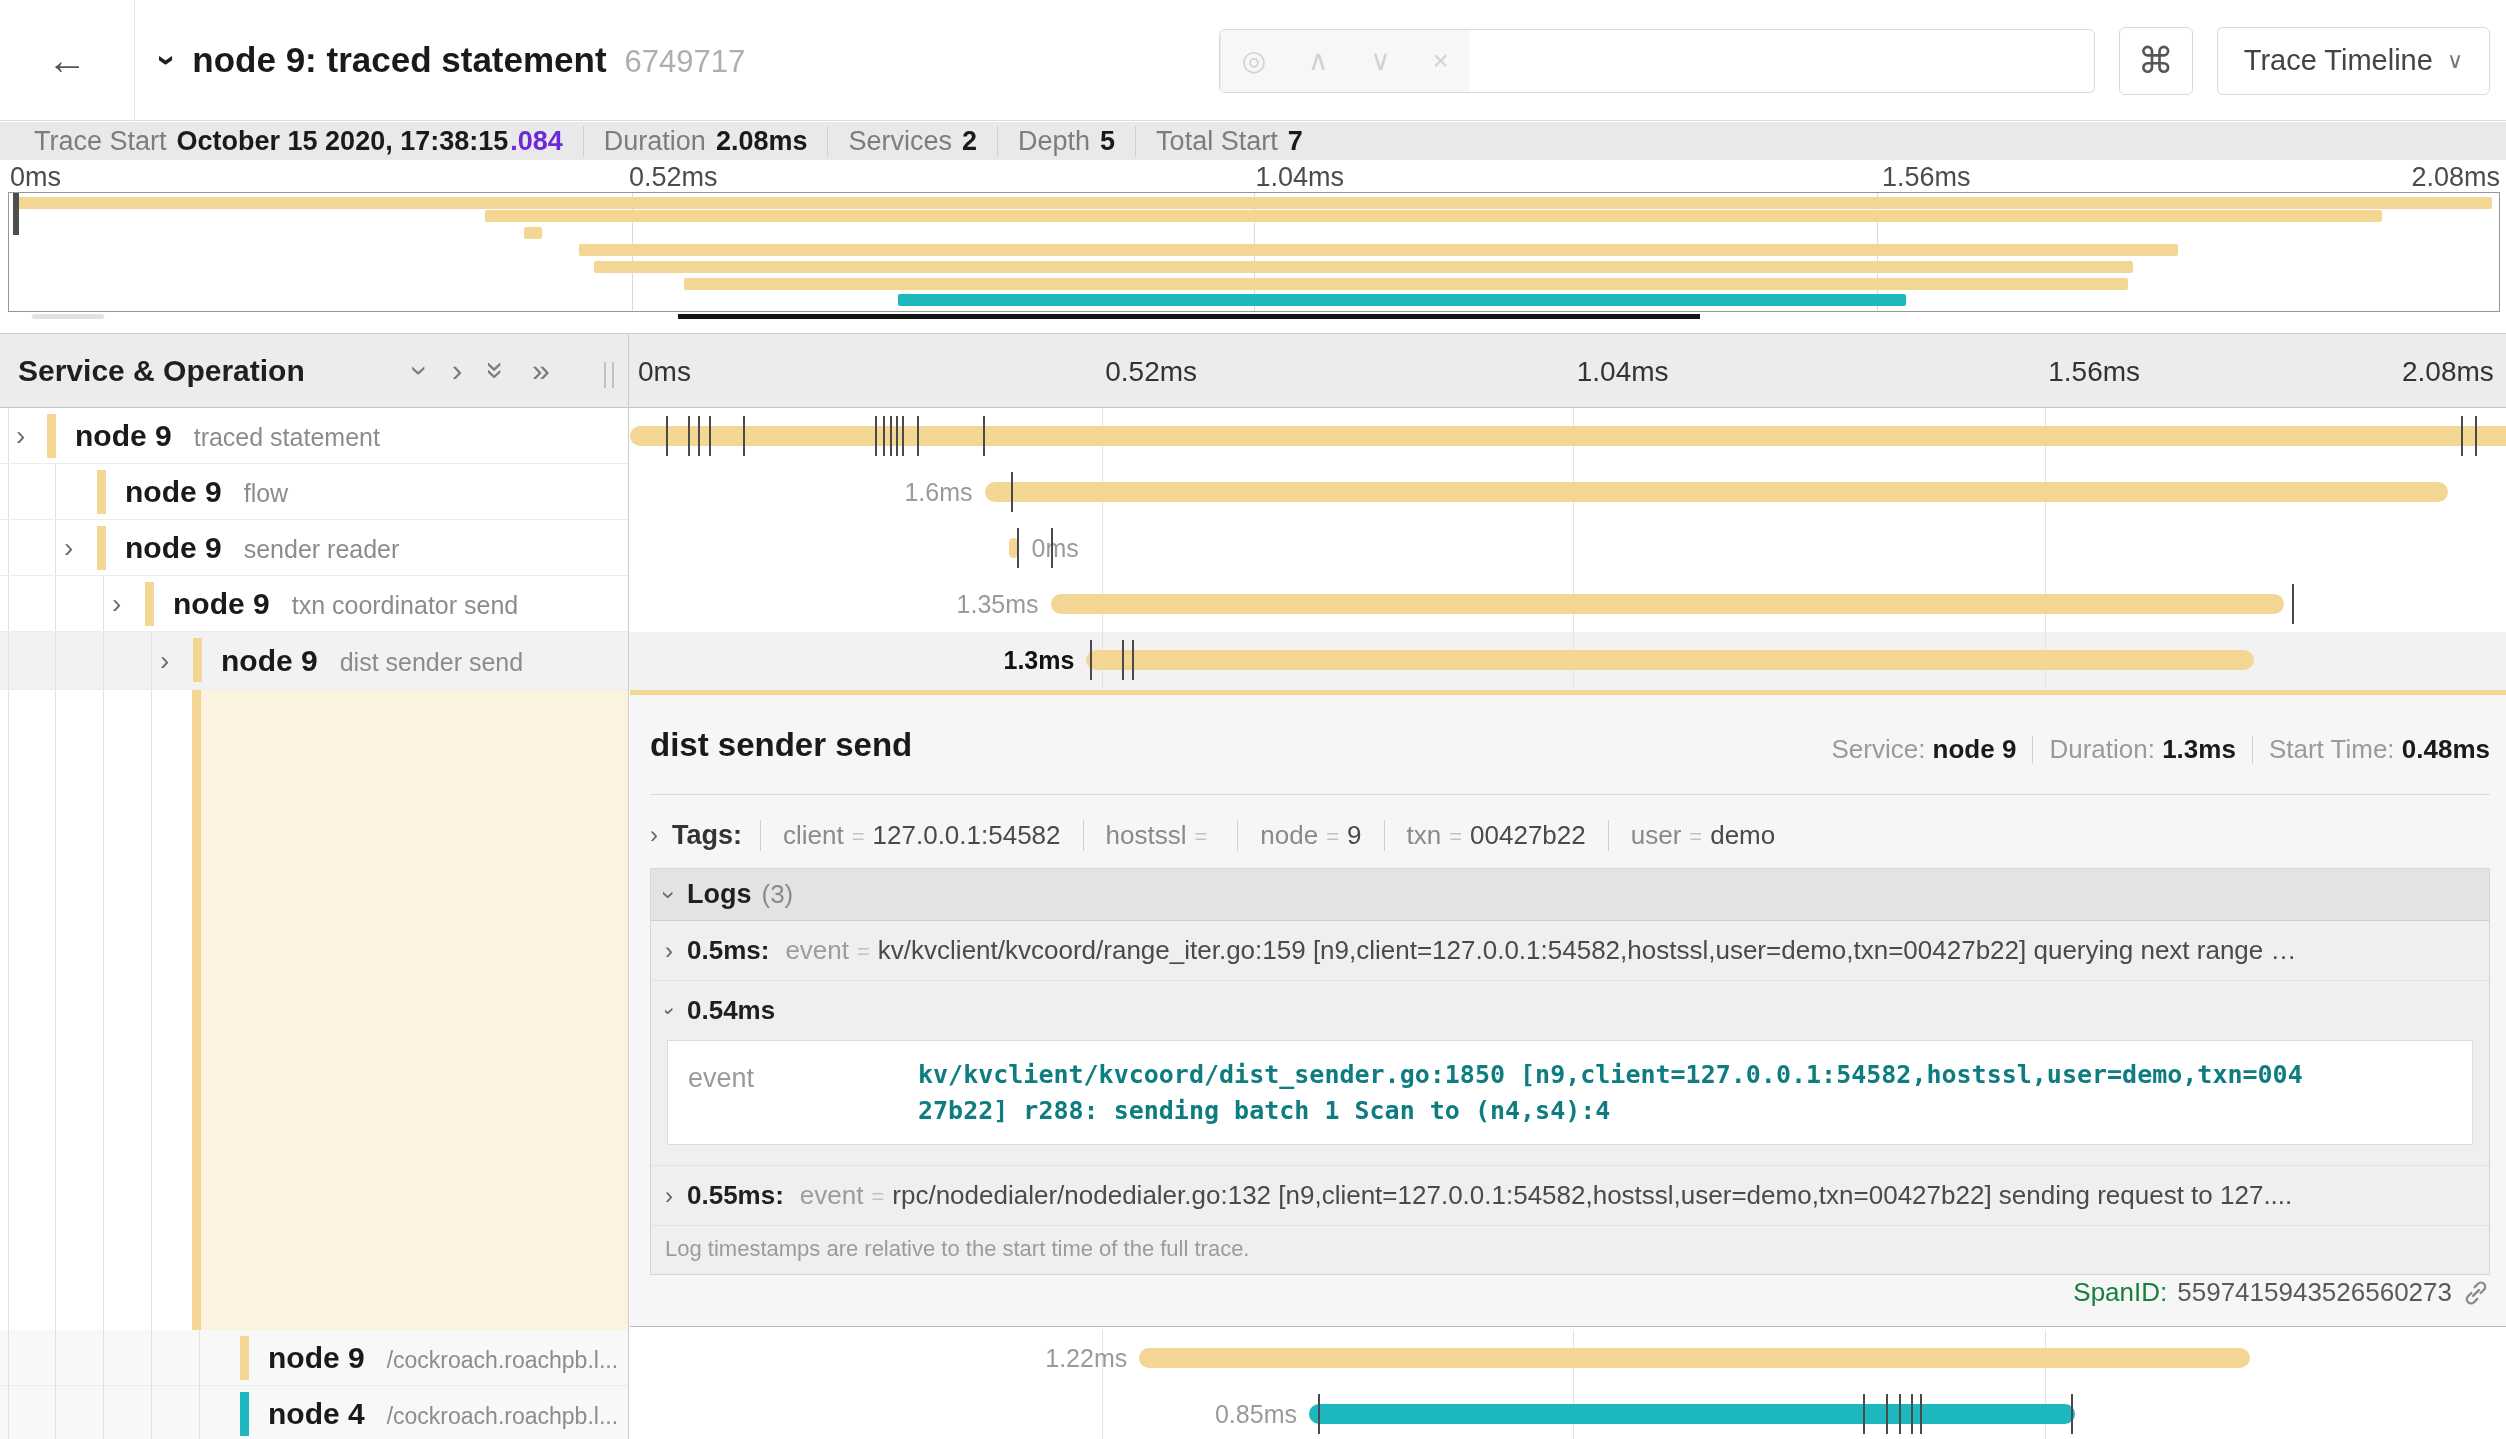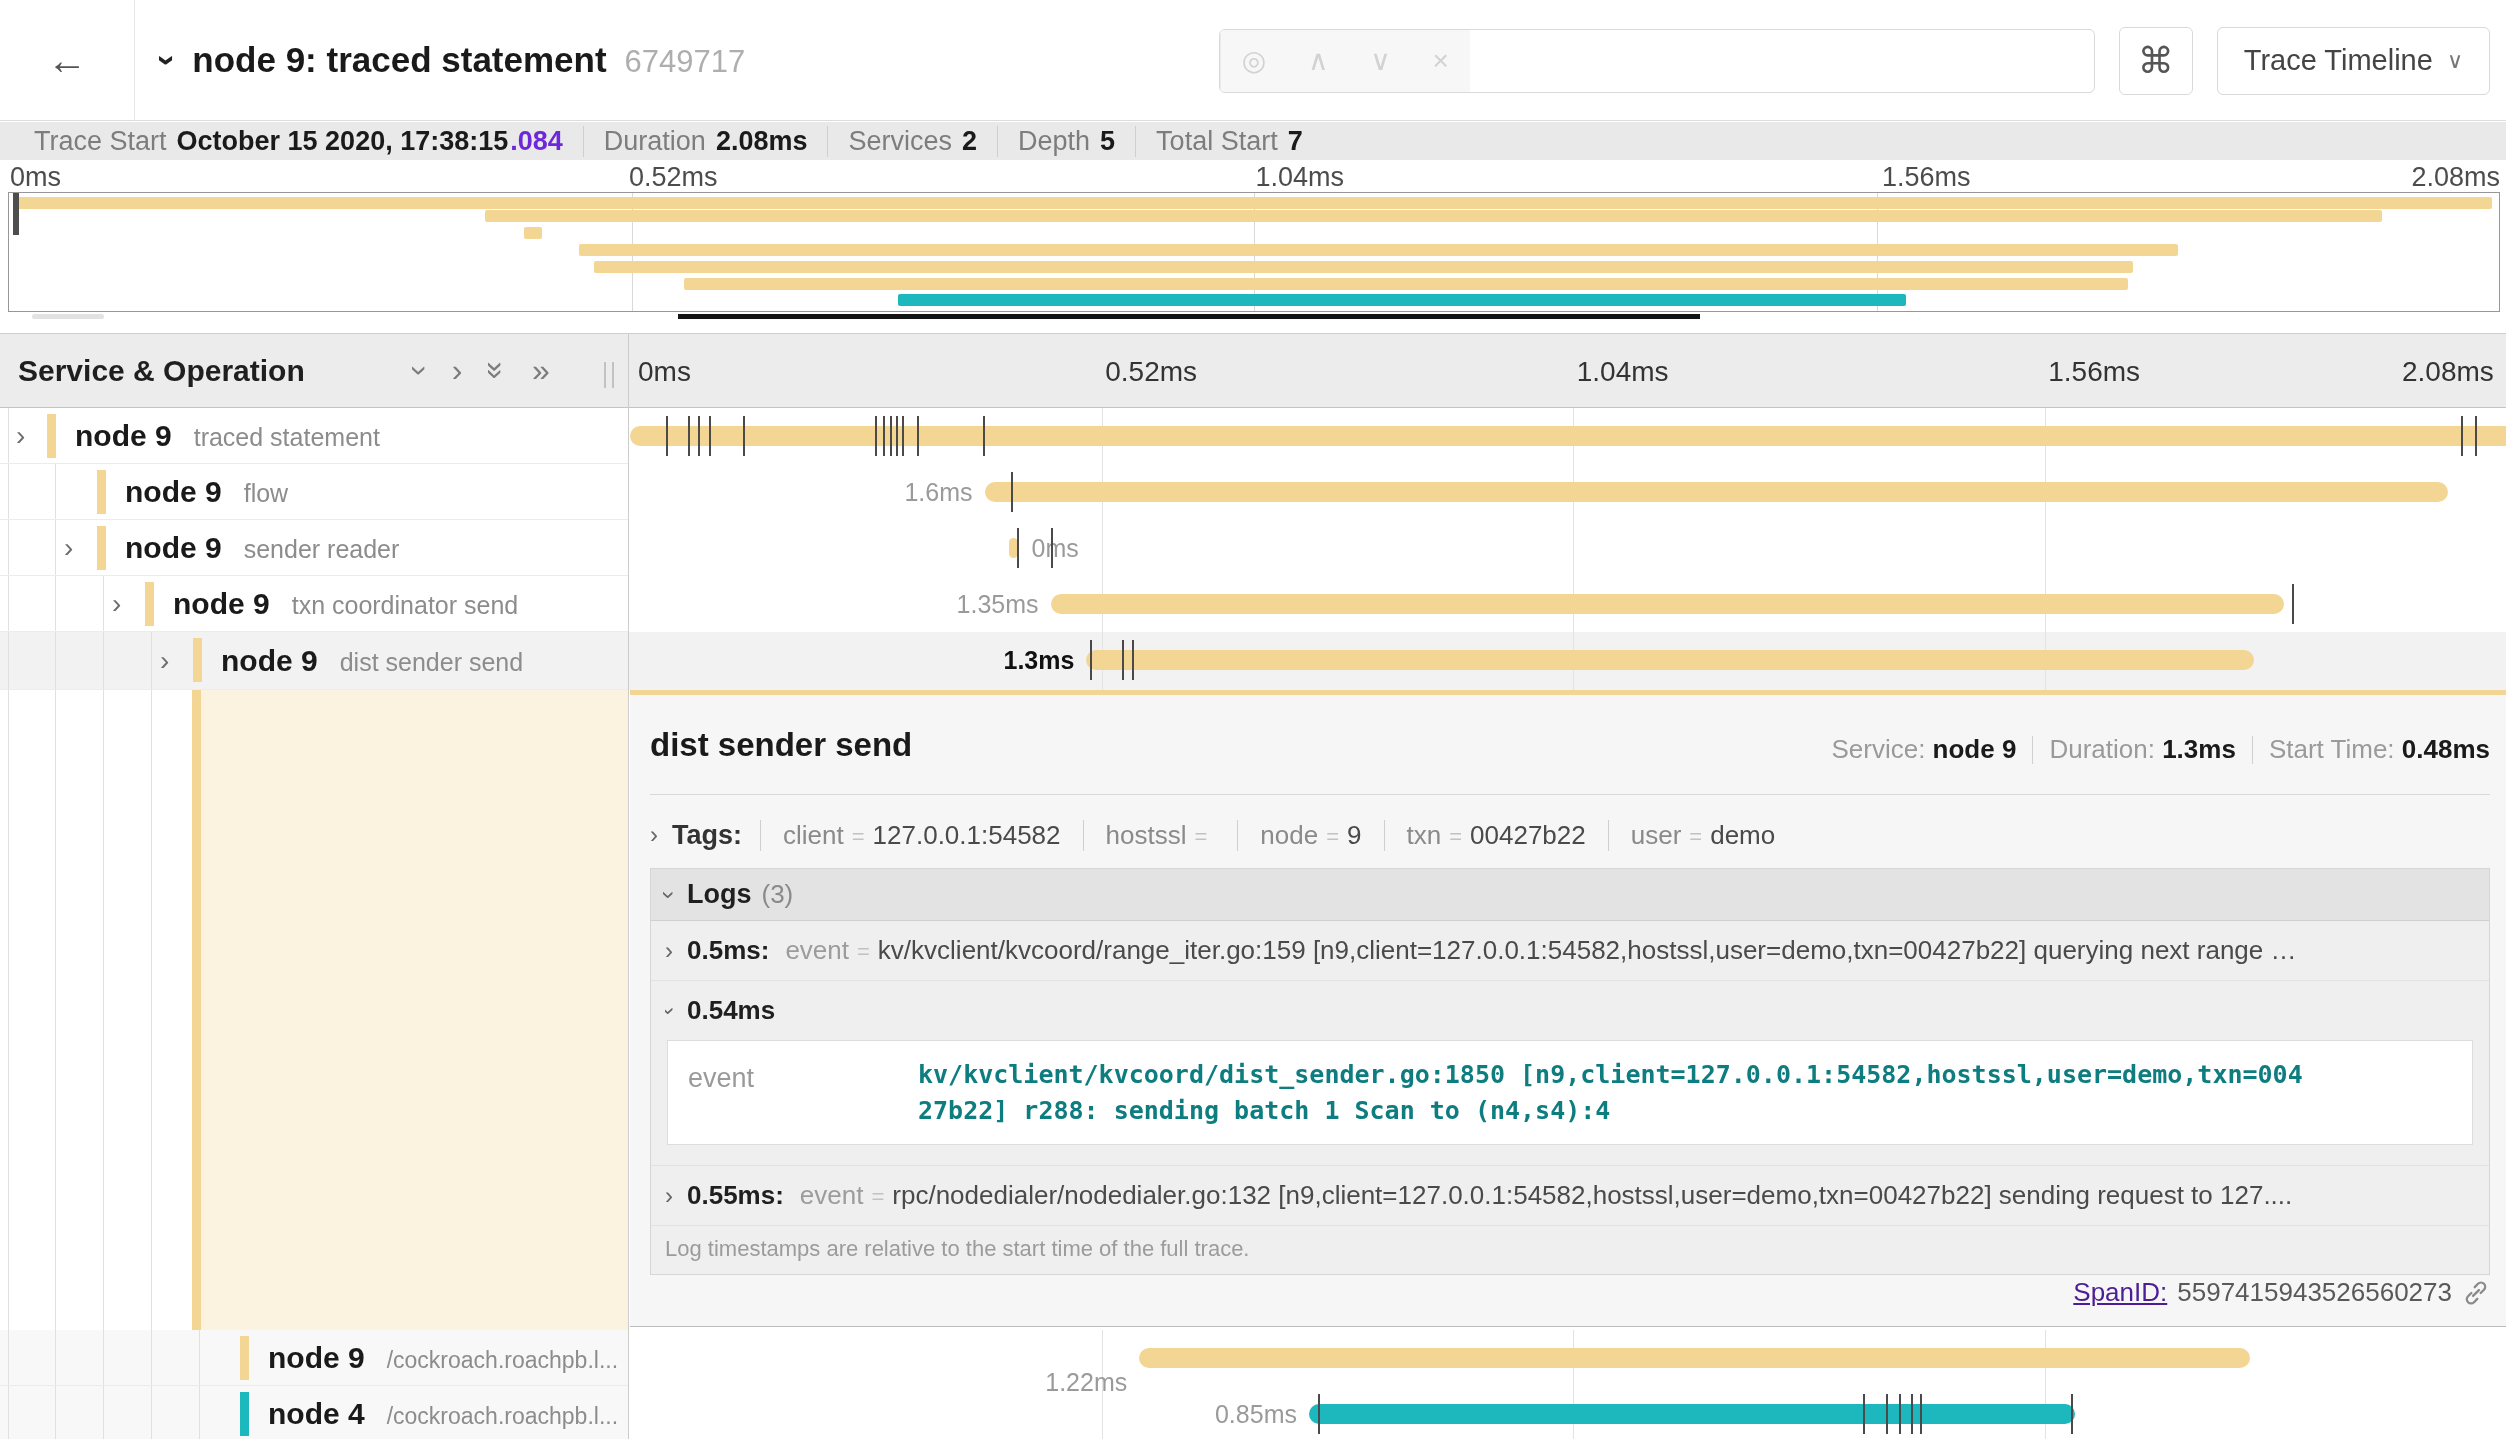--- a/index.html
+++ b/index.html
@@ -109,21 +109,21 @@
   .log-time { font-weight:bold; color:#1f1f1f; margin-right:16px; }
   .log-k { color:#9c9c9c; margin-right:8px; }
   .log-eq { color:#c2c2c2; font-size:22px; margin-right:8px; }
   .log-v { color:#4a4a4a; overflow:hidden; white-space:nowrap; flex:1; }
   .event-table { margin:14px 2px 6px 2px; background:#fff; border:1px solid #ddd; display:flex; padding:16px 20px; }
   .event-key { width:230px; font-size:27px; color:#9a9a9a; padding-top:6px; }
   .event-val { max-width:1395px; font-family:"DejaVu Sans Mono",monospace; font-size:25px; line-height:1.42; word-break:break-all; font-weight:bold; }
   .logs-footer { padding:10px 14px 12px 14px; font-size:22px; color:#9b9b9b; }
 
   .spanid-row { position:absolute; right:16px; bottom:18px; display:flex; align-items:center; gap:10px; font-size:26px; }
-  .spanid-k { color:#4c1d95;text-decoration:underline; }
+  .spanid-k { color:#15803d; }
   .spanid-v { color:#595959; }
   .link-icon { cursor:pointer; }
 </style>
 </head>
 <body>
 
 <div class="app">
 
   <div class="topbar">
     <div class="back-cell">
@@ -445,21 +445,21 @@
         <span class="guide" style="left:103px"></span>
         <span class="guide" style="left:151px"></span>
         <span class="guide" style="left:199px"></span>
       <span class="chip" style="left:240px;background:#F3D694"></span>
       <span class="names" style="left:268px"><span class="svc">node 9</span><span class="op" style="font-size:23px">/cockroach.roachpb.l...</span></span>
     </div>
     <div class="timecell">
       <span class="gridline" style="left:25%"></span>
         <span class="gridline" style="left:50%"></span>
         <span class="gridline" style="left:75%"></span>
-      <span class="durlabel before" style="left: 27%; margin-top: 24px;">1.22ms</span>
+      <span class="durlabel before" style="left: 27%;">1.22ms</span>
       <div class="bar" style="left: 27%; width: 58.9%; background: rgb(243, 214, 148);"></div>
     </div>
   </div>
 
   <div class="row dim" style="top:1386px">
     <div class="namecell">
       <span class="guide" style="left:8px"></span>
         <span class="guide" style="left:55px"></span>
         <span class="guide" style="left:103px"></span>
         <span class="guide" style="left:151px"></span>

